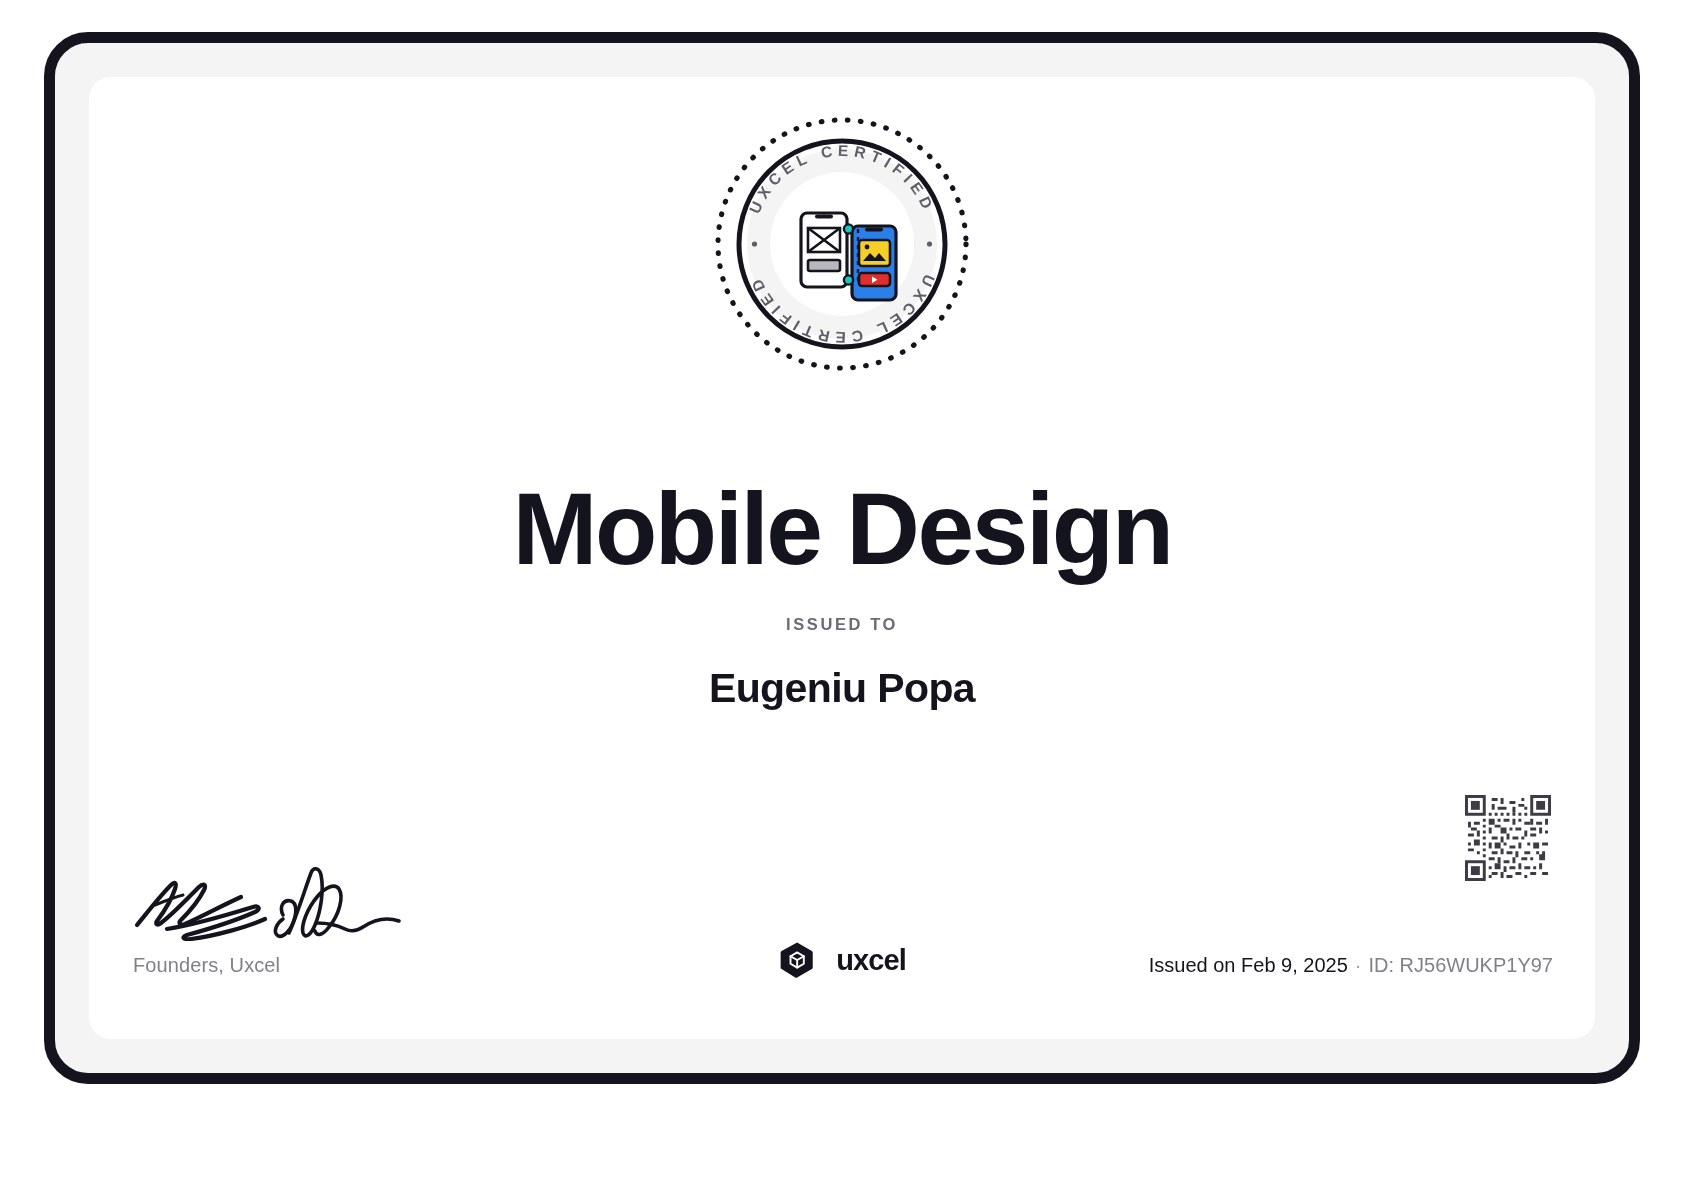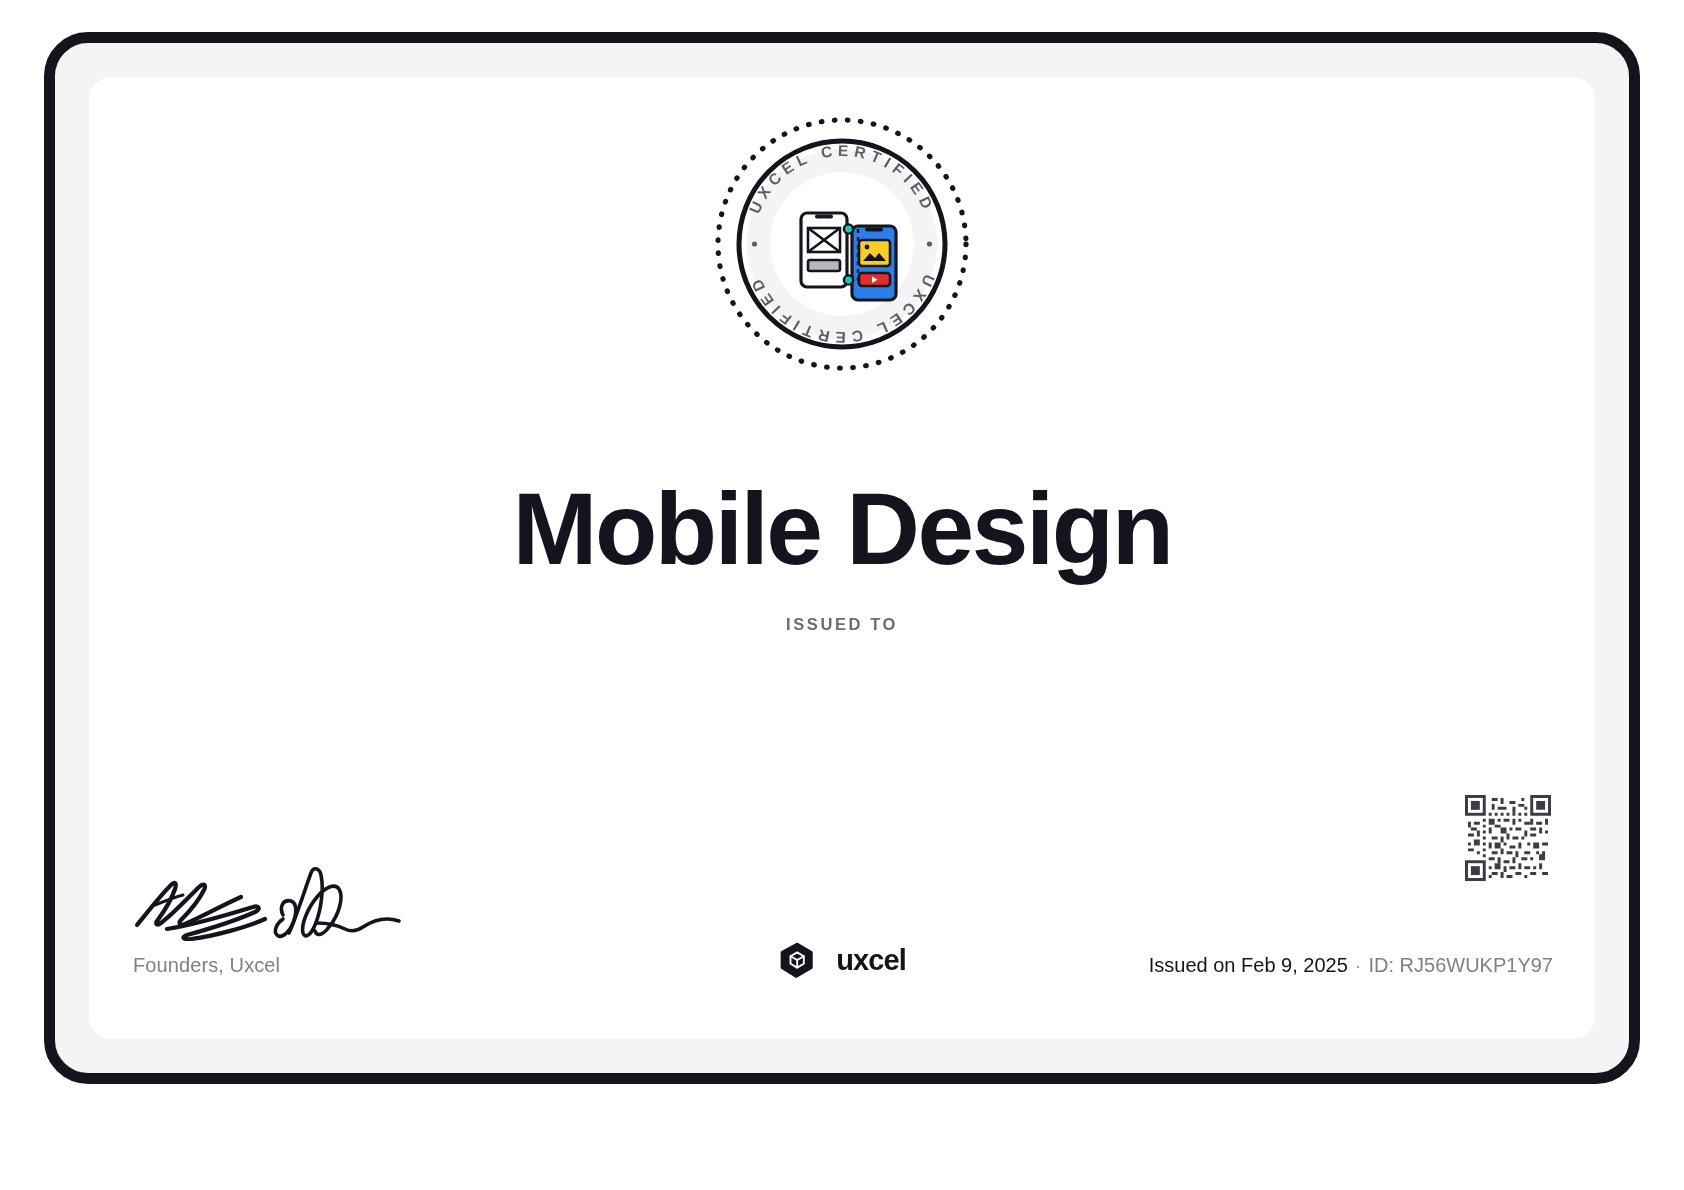--- a/index.html
+++ b/index.html
@@ -174,20 +174,21 @@
           <circle cx="137.5" cy="167" r="4.6" fill="#19c7c0" stroke="#14141f" stroke-width="2.4"></circle>
         </g>
       </svg>
     </div>
 
 
     <h1 class="course-title">Mobile Design</h1>
 
     <div class="kicker issued">ISSUED TO</div>
 
+    <div class="recipient">Eugeniu Popa</div>
 
 
     <div class="sig-area">
       <svg viewBox="0 0 300 84" width="300" height="84" aria-hidden="true">
         <g fill="none" stroke="#14141f" stroke-linecap="round" stroke-linejoin="round">
 
           <path d="M6 68 C16 56, 28 40, 40 28 C44 24, 46 26, 44 32 C40 44, 32 56, 26 64
                    C24 67, 26 69, 30 66 C42 57, 56 42, 68 30 C72 26, 76 27, 73 33
                    C68 43, 58 55, 50 63 C47 66, 49 69, 54 67 C70 60, 92 48, 110 40" stroke-width="4.2"></path>
           <path d="M24 48 C34 44, 44 40, 52 38" stroke-width="3"></path>

